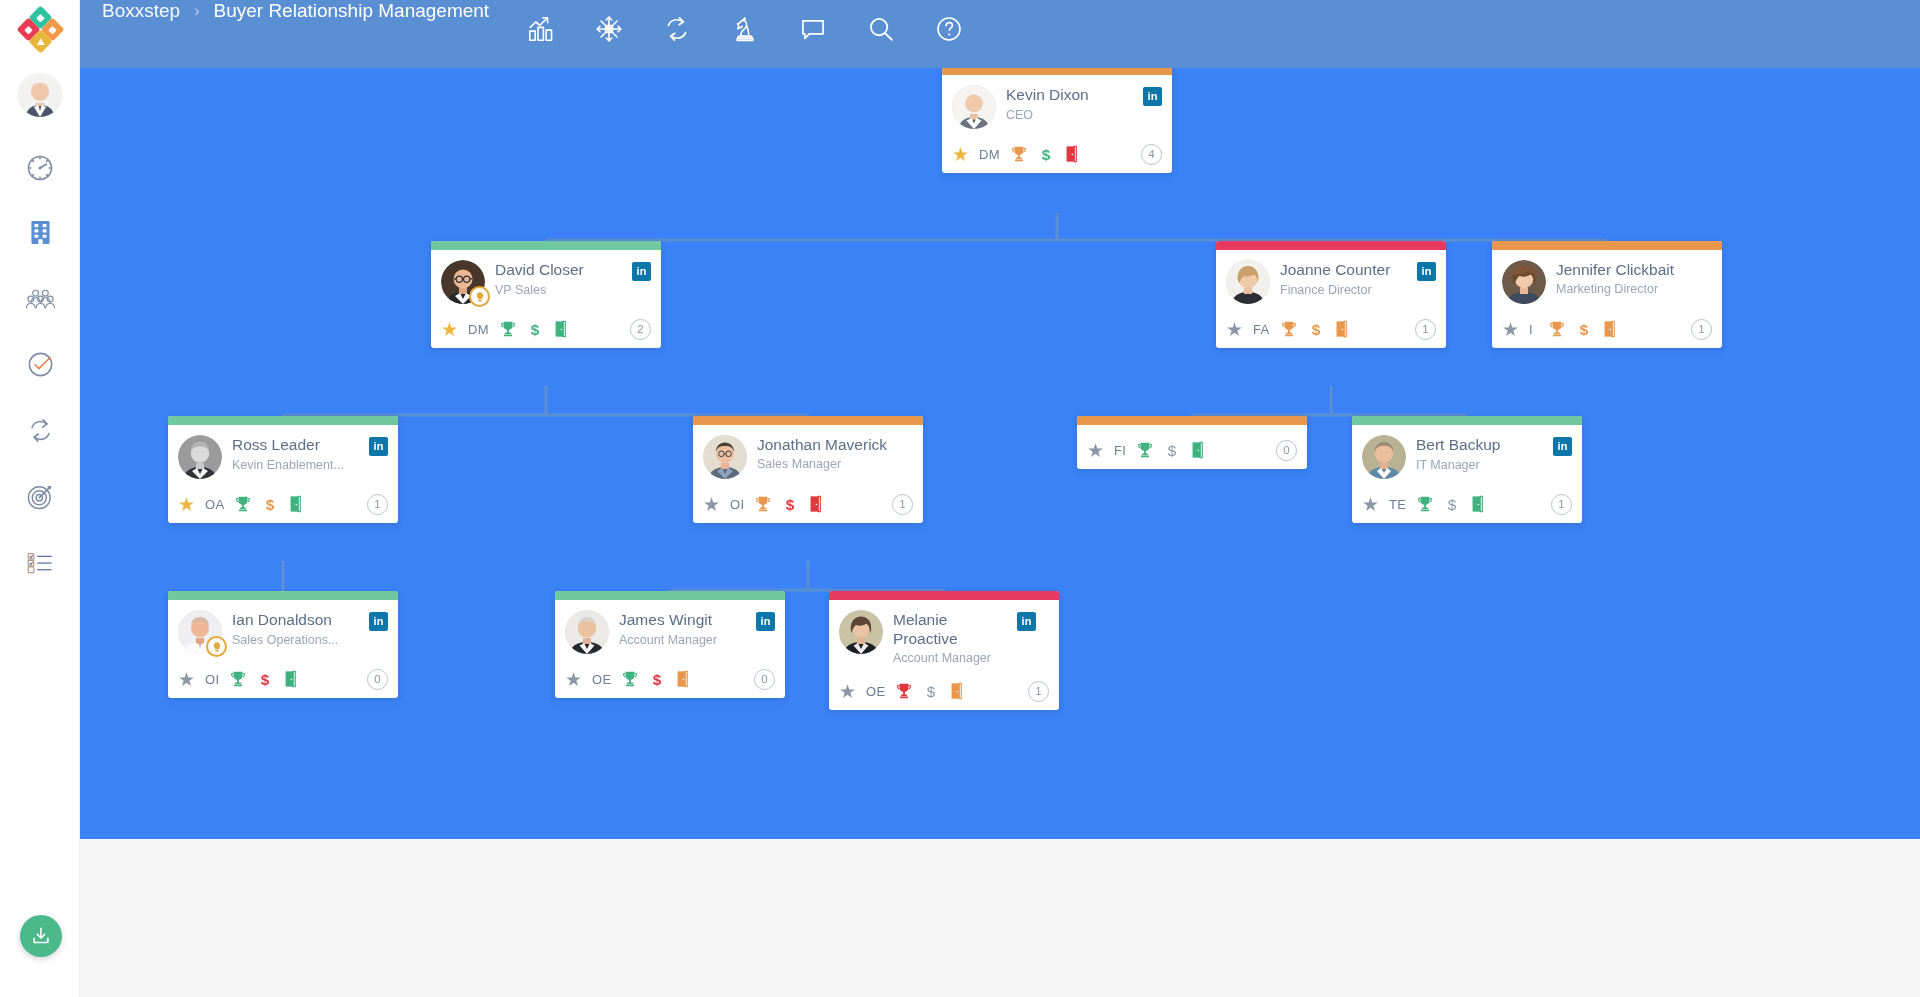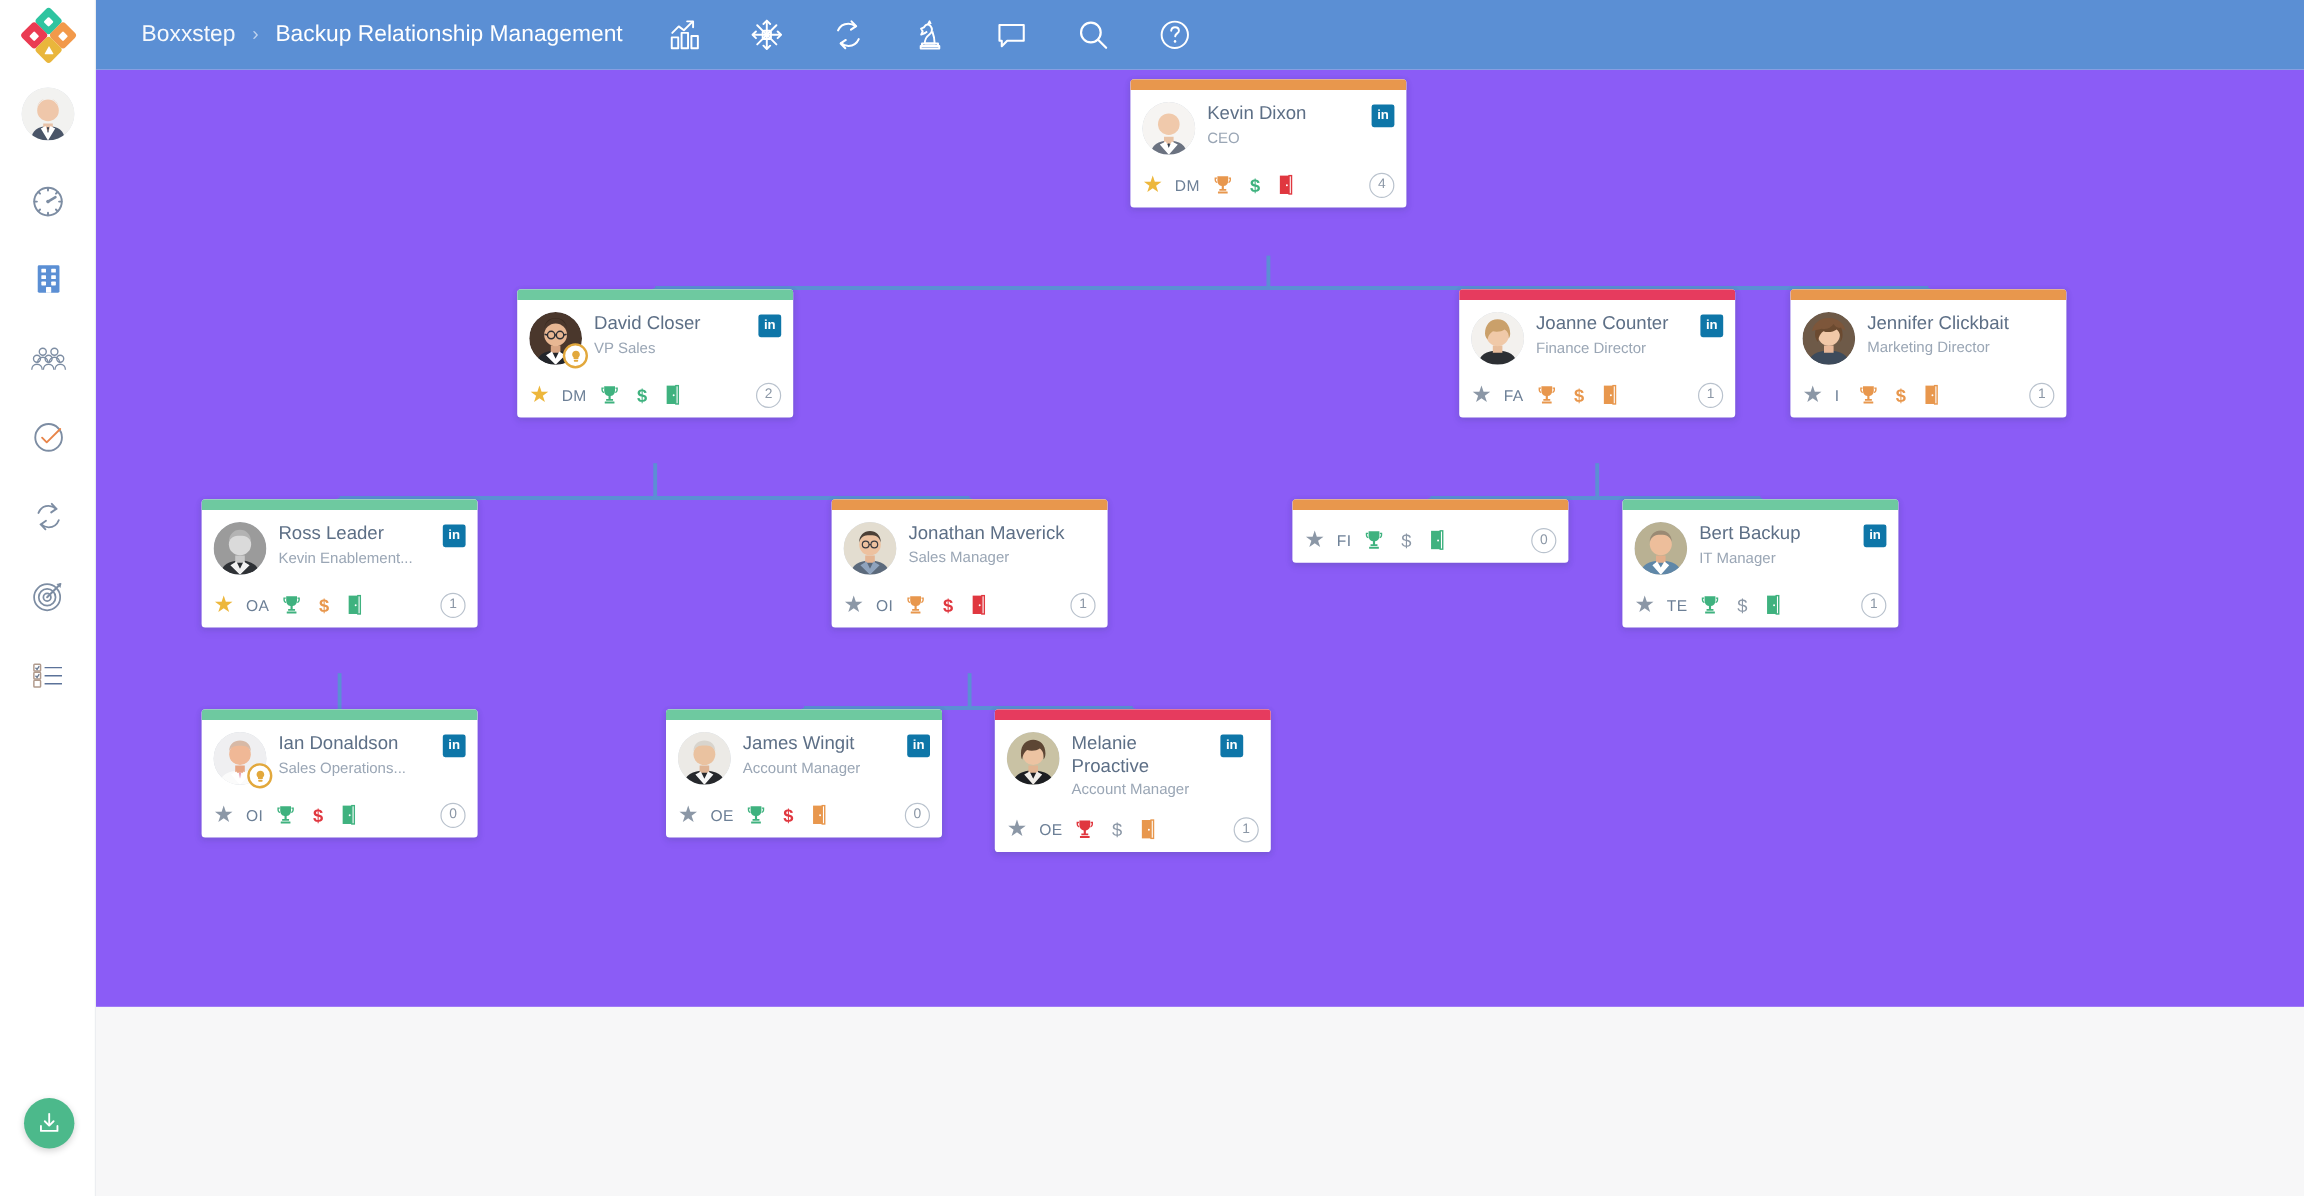--- a/index.html
+++ b/index.html
@@ -57,25 +57,24 @@
     width: 42px; height: 42px; border-radius: 50%;
     background: #4cb98b;
     box-shadow: 0 2px 6px rgba(0,0,0,.18);
     display: flex; align-items: center; justify-content: center;
     cursor: pointer;
   }
 
   
   #topbar {
     position: absolute; left: 80px; top: 0;
-    width: 1840px; height: 58px;
+    width: 1840px; height: 68px;
     background: #5b8fd4;
-    display: flex; align-items: center;
+    display: flex; align-items: flex-start;
     z-index: 30;
-    padding-left: 16px;
   }
   #breadcrumb {
     display: flex; align-items: center; gap: 14px;
     margin-left: 22px;
     font-size: 19px; color: #ffffff;
   }
   #breadcrumb .crumb-root { font-weight: 400; opacity: .95; }
   #breadcrumb .crumb-sep { opacity: .6; font-size: 16px; }
   #breadcrumb .crumb-cur { font-weight: 400; }
 
@@ -93,21 +92,21 @@
   .navicon {
     width: 68px; height: 58px;
     display: flex; align-items: center; justify-content: center;
     cursor: pointer;
   }
 
   
   #canvas {
     position: absolute; left: 80px; top: 58px;
     width: 1840px; height: 781px;
-    background: #8b5cf6;
+    background: #3b82f6;
     overflow: hidden;
   }
   #lines { position: absolute; left: 0; top: 0; width: 1840px; height: 939px; }
 
   
   .card {
     position: absolute;
     width: 230px;
     background: #ffffff;
     border-radius: 3px;
@@ -299,21 +298,21 @@
         <path d="M4.5 14.5v4.5h15v-4.5"></path>
     </svg>
   </div>
 </div>
 
 <div id="topbar">
 
   <div id="breadcrumb">
     <span class="crumb-root">Boxxstep</span>
     <span class="crumb-sep">›</span>
-    <span class="crumb-cur">Backup Relationship Management</span>
+    <span class="crumb-cur">Buyer Relationship Management</span>
   </div>
 
 
   <div id="navicons">
 
     <div class="navicon">
       <svg class="ico" width="28" height="28" viewBox="0 0 26 26" fill="none" stroke="#ffffff" stroke-width="1.5" stroke-linecap="round" stroke-linejoin="round">
         <path d="M3 11.5l5-5 4 3 6.5-6.5"></path>
           <path d="M14.5 2.6h4.6v4.6"></path>
         <rect x="2.6" y="15" width="5" height="8.4"></rect>

